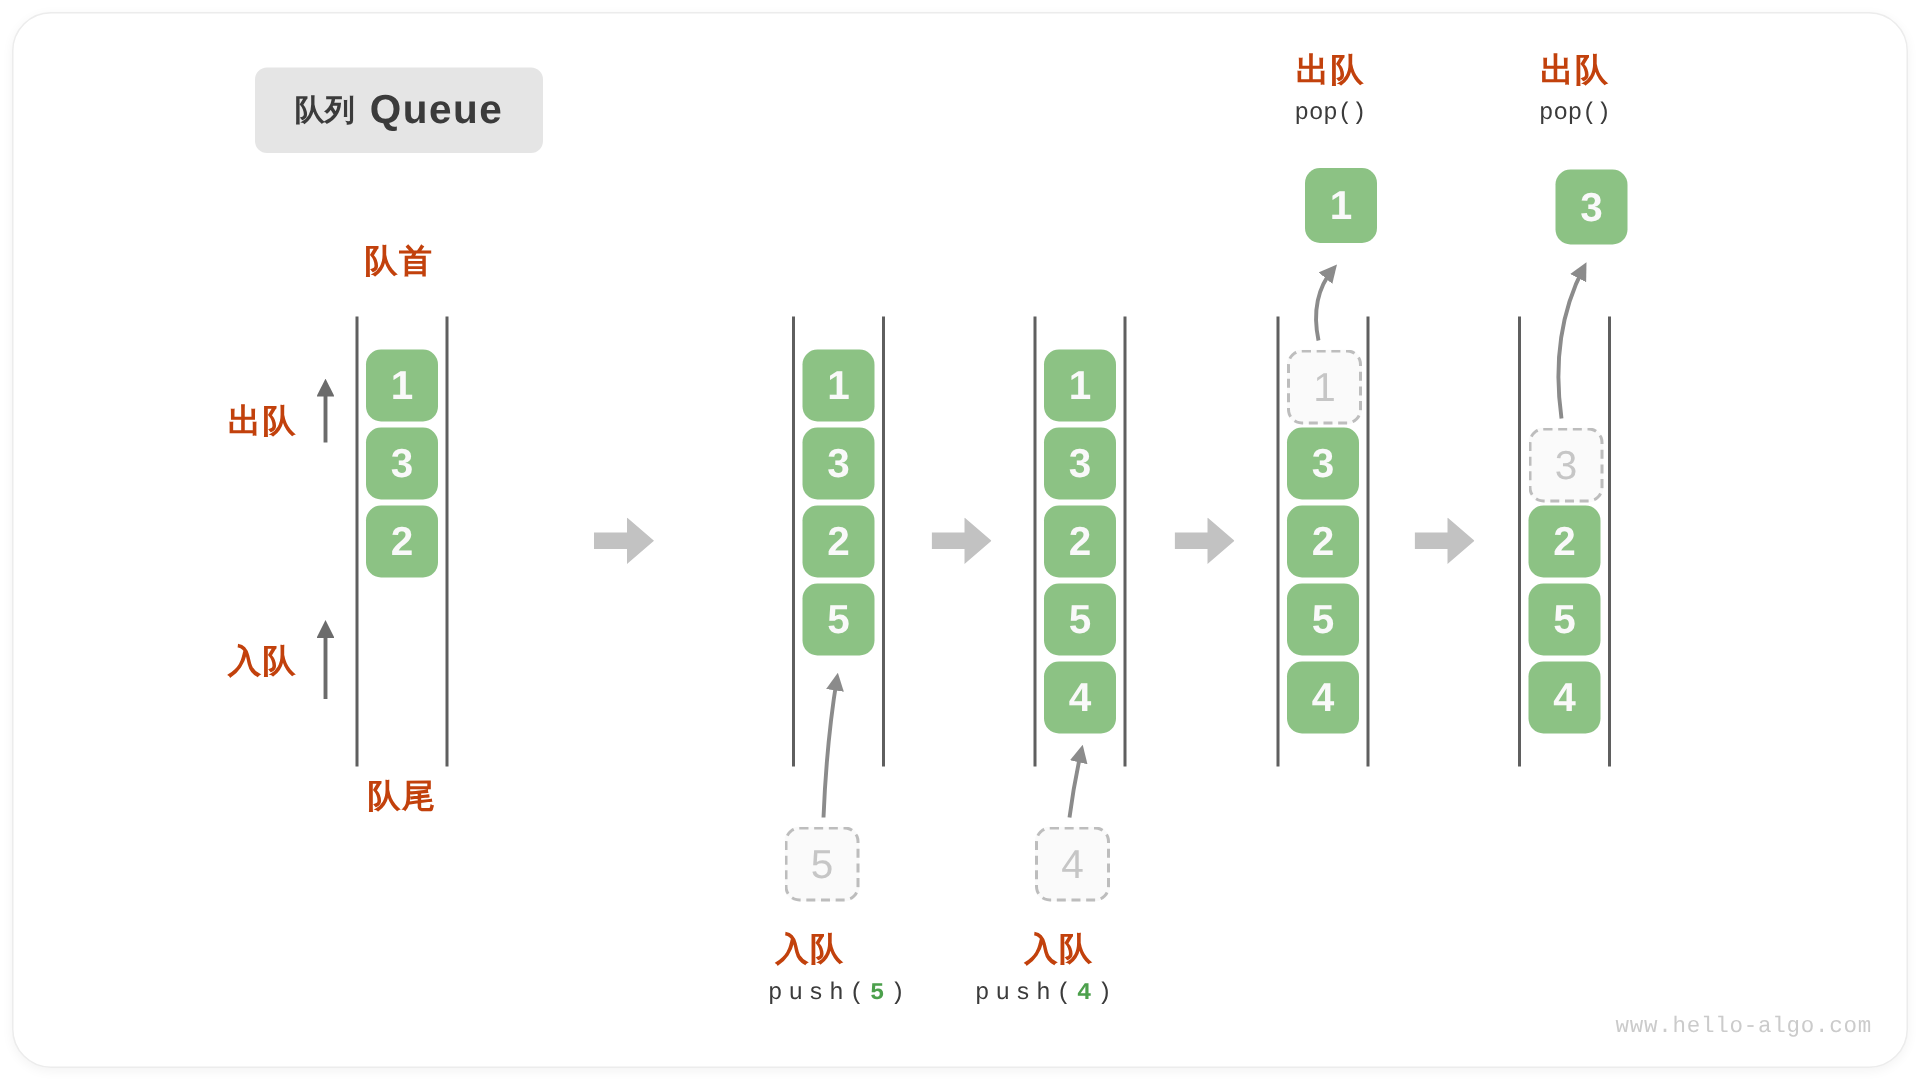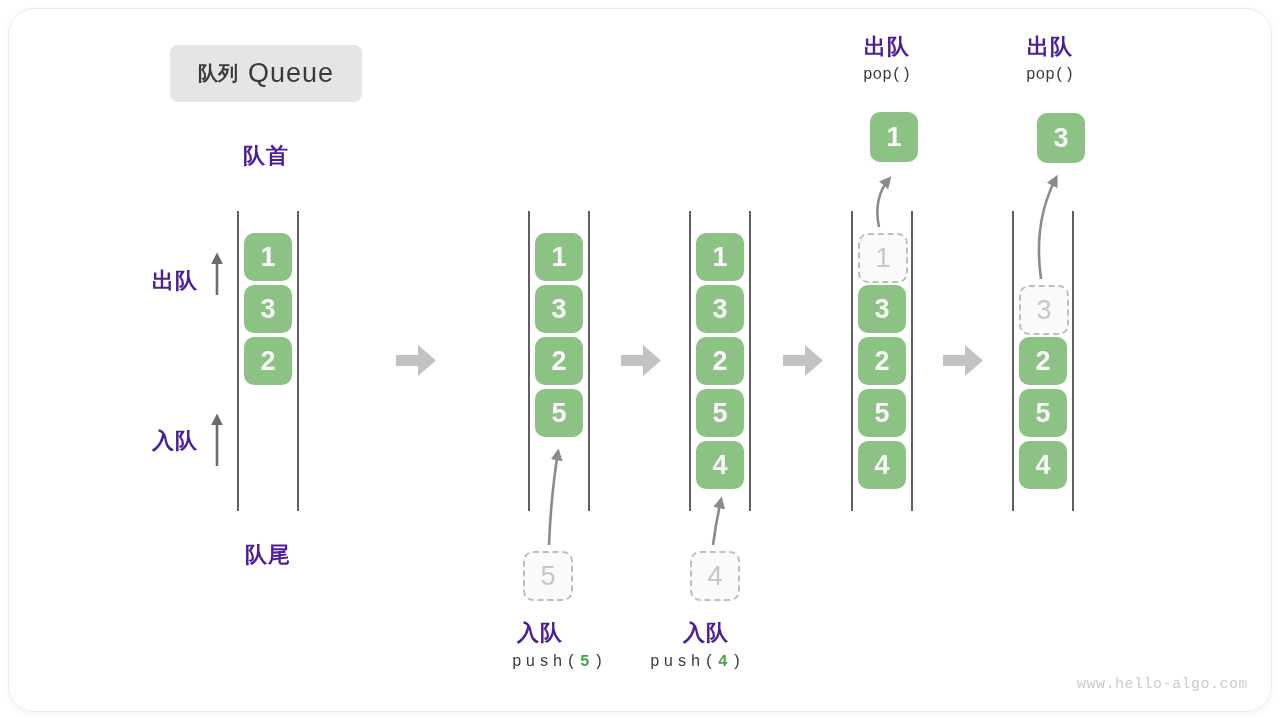--- a/index.html
+++ b/index.html
@@ -6,23 +6,23 @@
     font-family:"Liberation Sans","DejaVu Sans",sans-serif;}
   #stage{position:relative;width:1280px;height:720px;overflow:hidden;}
   .card{position:absolute;left:8px;top:8px;width:1262px;height:702px;
     background:#ffffff;border:1px solid #ececec;border-radius:26px;
     box-shadow:0 2px 8px rgba(0,0,0,0.05);}
   
   .badge{position:absolute;left:170px;top:45px;width:192px;height:57px;
     background:#e5e5e5;border-radius:8px;display:flex;align-items:center;
     justify-content:center;gap:10px;color:#3b3b3b;}
   .badge .zh{font-size:20px;font-weight:700;}
-  .badge .en{font-size:27px;font-weight:400;letter-spacing:1px;}
+  .badge .en{font-size:27px;font-weight:700;letter-spacing:1px;}
   
-  .lbl-zh{position:absolute;font-size:22px;font-weight:700;color:#4c1d95;
+  .lbl-zh{position:absolute;font-size:22px;font-weight:700;color:#c2410c;
     letter-spacing:1px;white-space:nowrap;}
   .center-x{transform:translateX(-50%);}
   
   .wall{position:absolute;width:2px;height:300px;top:211px;background:#5f5f5f;}
   
   .cell{position:absolute;width:48px;height:48px;border-radius:10px;
     background:#8cc284;color:#f9f9f9;font-size:27px;font-weight:600;
     display:flex;align-items:center;justify-content:center;}
   .cell.dashed{background:#fafafa;border:2px dashed #bdbdbd;color:#c6c6c6;
     width:46px;height:46px;font-weight:500;}
@@ -46,22 +46,22 @@
 <body>
 
 <div id="stage">
   <div class="card"></div>
 
   <div class="badge">
     <span class="zh">队列</span>
     <span class="en">Queue</span>
   </div>
 
-  <div class="lbl-zh center-x" style="left:266px;top:141px;">队首</div>
-  <div class="lbl-zh center-x" style="left:268px;top:540px;">队尾</div>
+  <div class="lbl-zh center-x" style="left:266px;top:159px;">队首</div>
+  <div class="lbl-zh center-x" style="left:268px;top:516px;">队尾</div>
 
   <div class="lbl-zh" style="left:152px;top:266px;">出队</div>
   <div class="lbl-zh" style="left:152px;top:426px;">入队</div>
 
   <div class="wall" style="left:237px;"></div>
   <div class="wall" style="left:297px;"></div>
   <div class="wall" style="left:528px;"></div>
   <div class="wall" style="left:588px;"></div>
   <div class="wall" style="left:689px;"></div>
   <div class="wall" style="left:749px;"></div>

